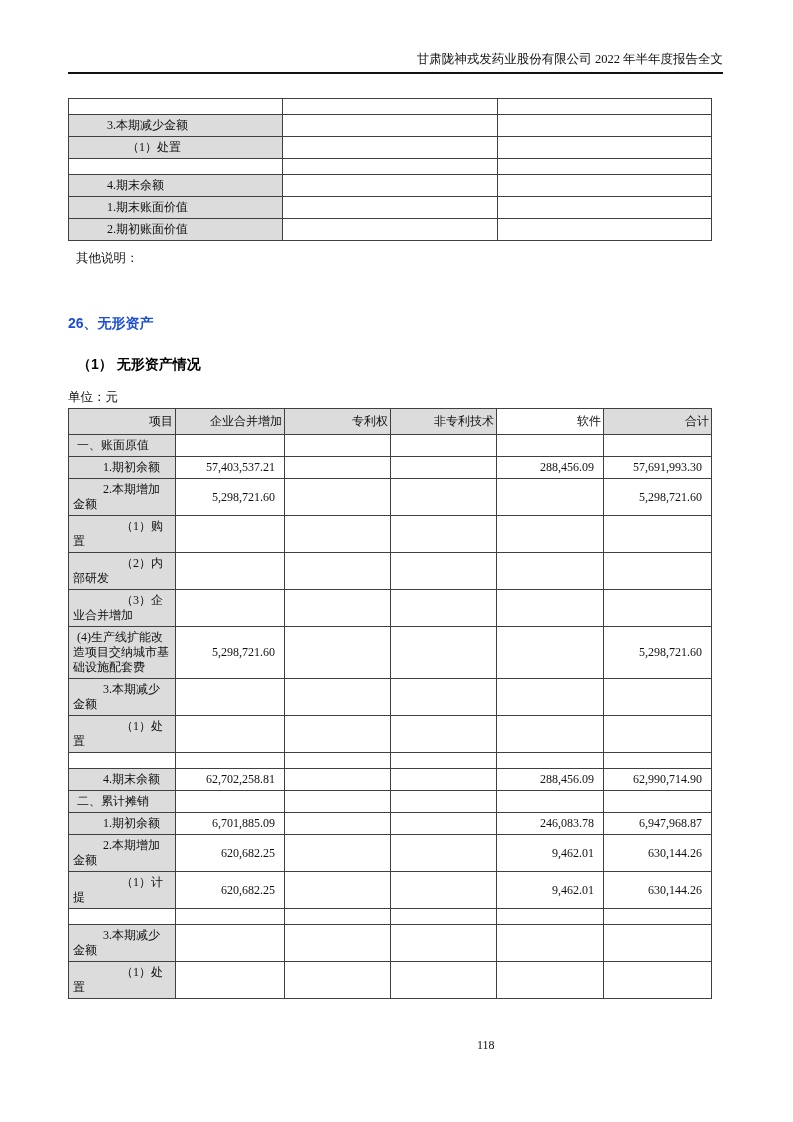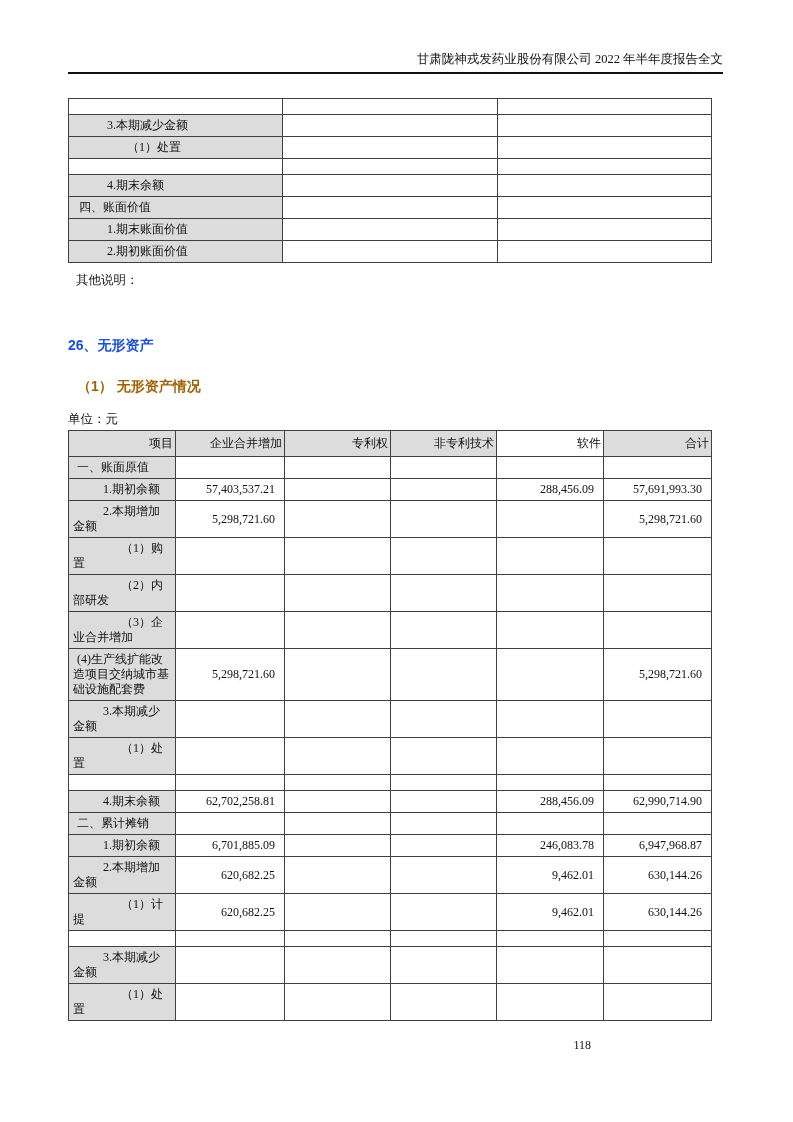--- a/index.html
+++ b/index.html
@@ -65,36 +65,35 @@
     line-height: 17px;
     color: #1d4ed8;
   }
   .subsec-title {
     margin-top: 24px;
     margin-left: 9px;
     font-family: "Liberation Sans", "DejaVu Sans", sans-serif;
     font-weight: 700;
     font-size: 14px;
     line-height: 17px;
-    color: #a16207;
+    color: #000000;
   }
   .unit-line {
     margin-top: 17px;
     width: 643px;
     padding-right: 6px;
     font-size: 12.5px;
     line-height: 15px;
   }
   #table2 { margin-top: 3px; }
   .page-number {
     position: absolute;
     top: 1038px;
     right: 70px;
     width: 120px;
-    text-align: right;
     padding-right: 6px;
     font-size: 12px;
   }
 </style>
 </head>
 <body>
 
 <div class="page">
 
   <div class="doc-header">甘肃陇神戎发药业股份有限公司 2022 年半年度报告全文</div>
@@ -121,25 +120,20 @@
           <td class="val"></td>
           <td class="val"></td>
         </tr>
         <tr class="blank">
           <td class="ind0"></td>
           <td class="val"></td>
           <td class="val"></td>
         </tr>
         <tr class="normal">
           <td class="shaded ind1">4.期末余额</td>
-          <td class="val"></td>
-          <td class="val"></td>
-        </tr>
-        <tr class="normal">
-          <td class="shaded ind0">四、账面价值</td>
           <td class="val"></td>
           <td class="val"></td>
         </tr>
         <tr class="normal">
           <td class="shaded ind1">1.期末账面价值</td>
           <td class="val"></td>
           <td class="val"></td>
         </tr>
         <tr class="normal">
           <td class="shaded ind1">2.期初账面价值</td>

